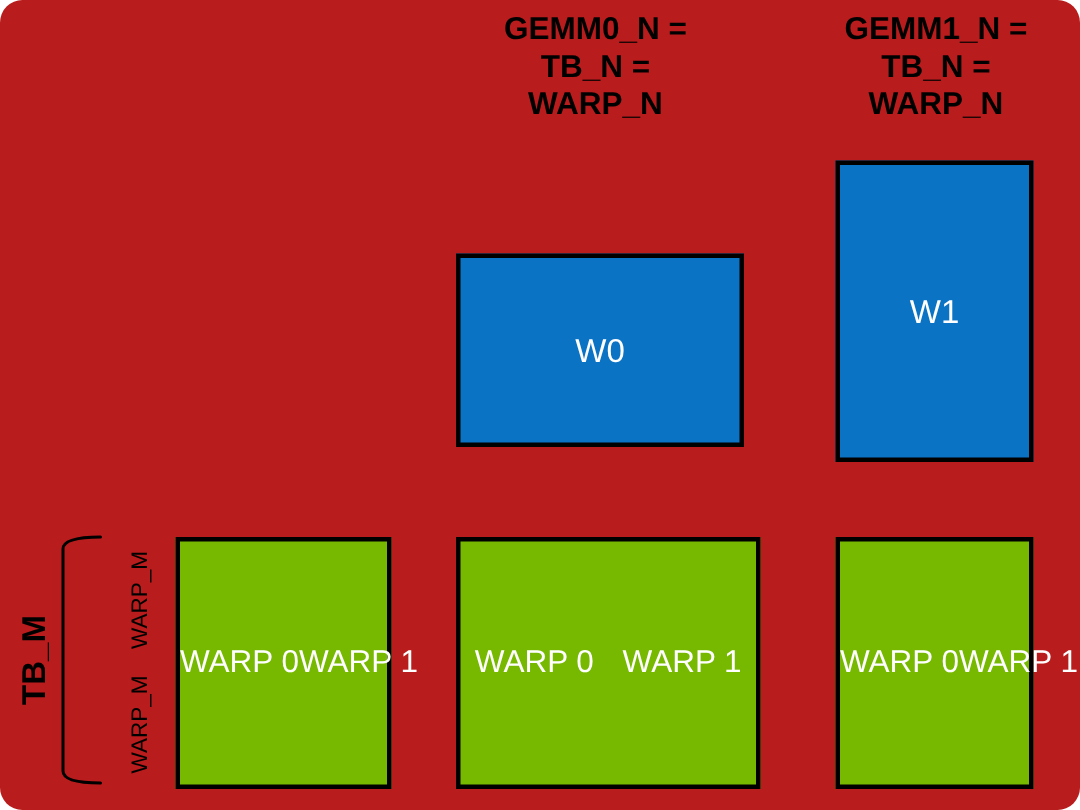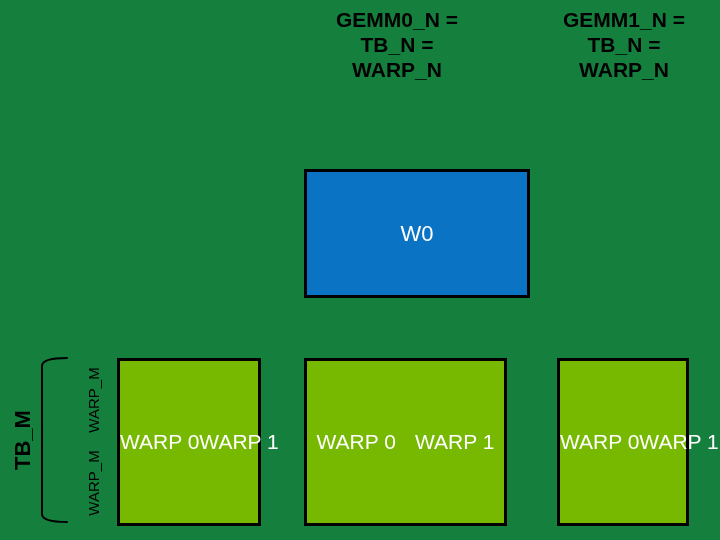--- a/index.html
+++ b/index.html
@@ -5,22 +5,23 @@
   html, body {
     margin: 0;
     padding: 0;
     background: #ffffff;
     font-family: "Liberation Sans", "DejaVu Sans", sans-serif;
   }
   #canvas {
     position: relative;
     width: 720px;
     height: 540px;
-    background: #15803d;
+    background: #b91c1c;
     overflow: hidden;
+    border-radius: 15px;
   }
   
   .col-header {
     position: absolute;
     top: 7px;
     width: 200px;
     text-align: center;
     font-size: 21px;
     font-weight: 700;
     line-height: 25px;
@@ -33,21 +34,21 @@
   
   .blue-box {
     position: absolute;
     box-sizing: border-box;
     border: 3px solid #000000;
     background: #0a73c4;
     display: flex;
     align-items: center;
     justify-content: center;
   }
-  #box-w0 { left: 304px; top: 169px; width: 226px; height: 129px; }
+  #box-w0 { left: 304px; top: 169px; width: 192px; height: 129px; }
   #box-w1 { left: 557px; top: 107px; width: 132px; height: 201px; }
   .blue-box .box-label {
     color: #ffffff;
     font-size: 22px;
     font-weight: 400;
   }
 
   
   .warp-col {
     position: absolute;
@@ -134,20 +135,23 @@
   </div>
   <div id="hdr-gemm1" class="col-header">
     <div>GEMM1_N =</div>
     <div>TB_N =</div>
     <div>WARP_N</div>
   </div>
 
   <div id="box-w0" class="blue-box">
     <span class="box-label">W0</span>
   </div>
+  <div id="box-w1" class="blue-box">
+    <span class="box-label">W1</span>
+  </div>
 
   <svg id="tbm-bracket" viewBox="0 0 34 176">
     <path d="M 31 6 Q 6 6 6 14 L 6 162 Q 6 170 31 170" fill="none" stroke="#000000" stroke-width="2" stroke-linecap="round"></path>
   </svg>
   <div id="tbm-label" class="rot-label">TB_M</div>
   <div id="warpm-label-0" class="rot-label">WARP_M</div>
   <div id="warpm-label-1" class="rot-label">WARP_M</div>
 
   <div id="col-left" class="warp-col">
     <div class="warp-cell">WARP 0</div>

